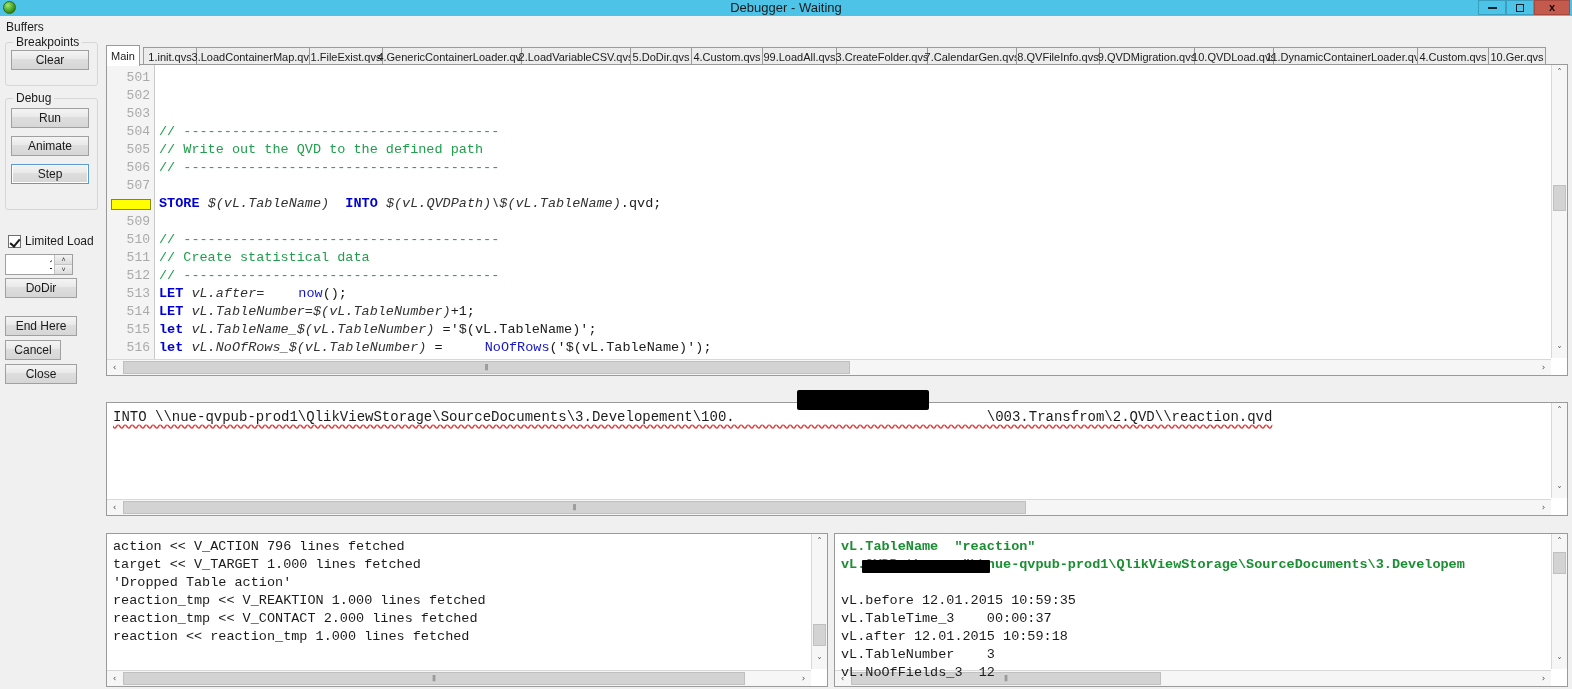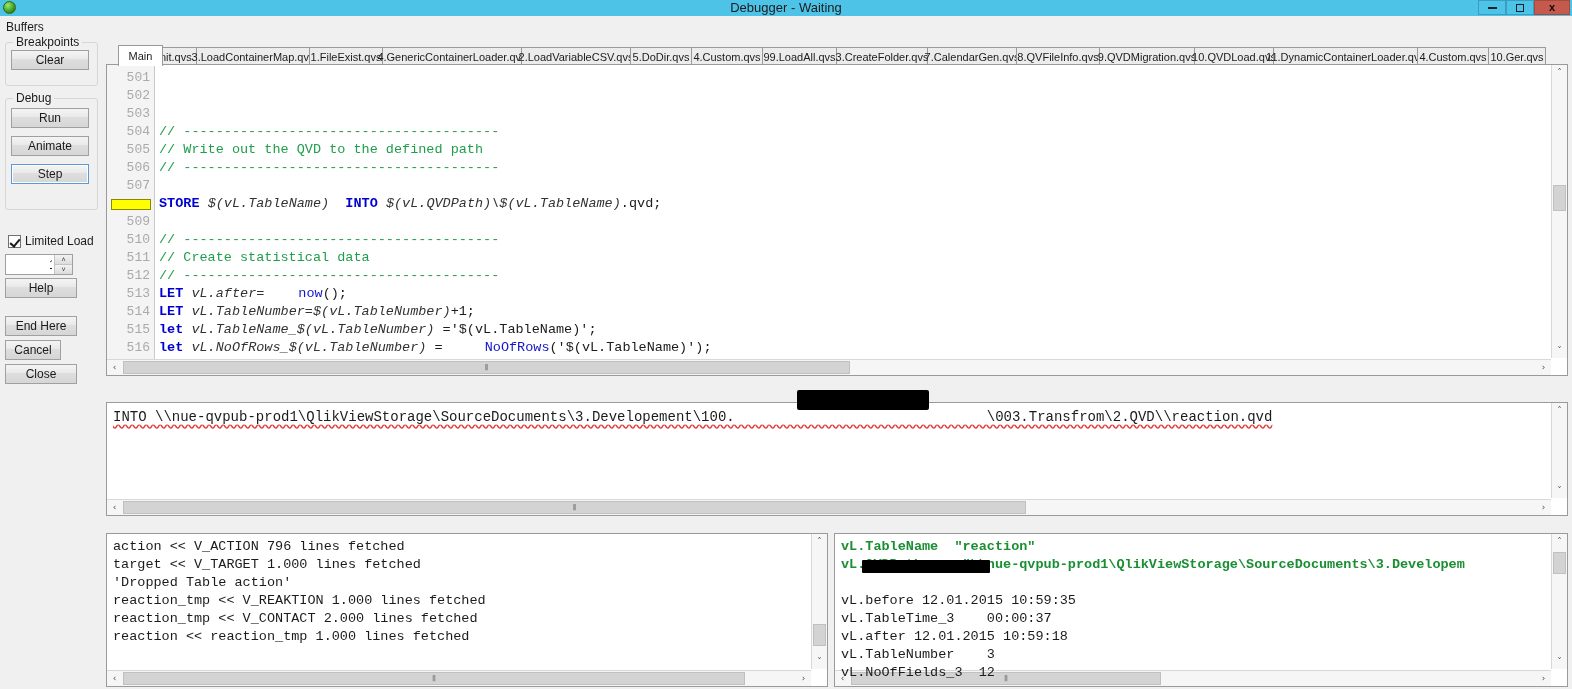--- a/index.html
+++ b/index.html
@@ -288,30 +288,30 @@
     </div>
 
     <div id="spin-wrap">
       <input id="spin-input" type="text" value="1000" style="">
       <div id="spin-btns">
         <div>˄</div>
         <div>˅</div>
       </div>
     </div>
 
-    <div class="btn" id="btn-help">Help</div>
+    <div class="btn" id="btn-help">DoDir</div>
     <div class="btn" id="btn-endhere">End Here</div>
     <div class="btn" id="btn-cancel">Cancel</div>
     <div class="btn" id="btn-close-b">Close</div>
   </div>
 
   <div id="content">
 
     <div id="tabstrip">
-        <div class="tab active" style="left: 12px; width: 45px;">
+        <div class="tab active" style="left: 0px; width: 34px;">
           <span>Main</span>
         </div>
         <div class="tab" style="left: 37px; width: 54px;">
           <span>1.init.qvs</span>
         </div>
         <div class="tab" style="left: 90px; width: 114px;">
           <span>3.LoadContainerMap.qvs</span>
         </div>
         <div class="tab" style="left: 203px; width: 74px;">
           <span>1.FileExist.qvs</span>

